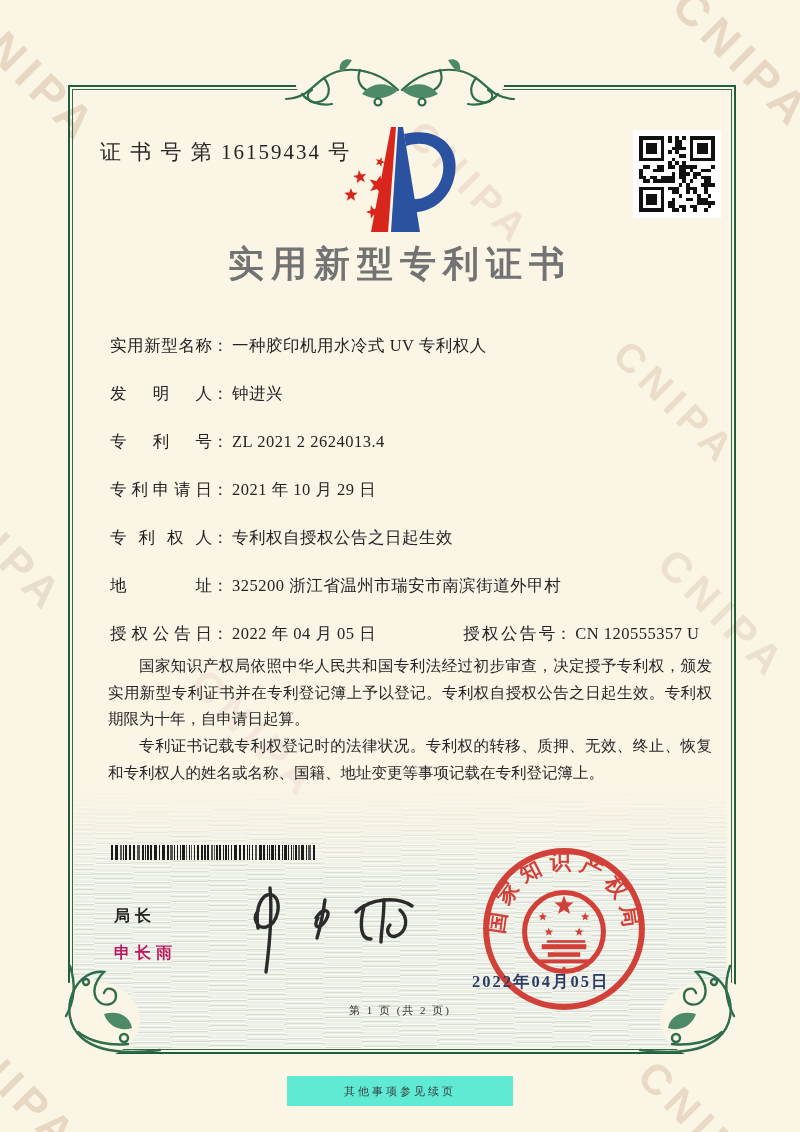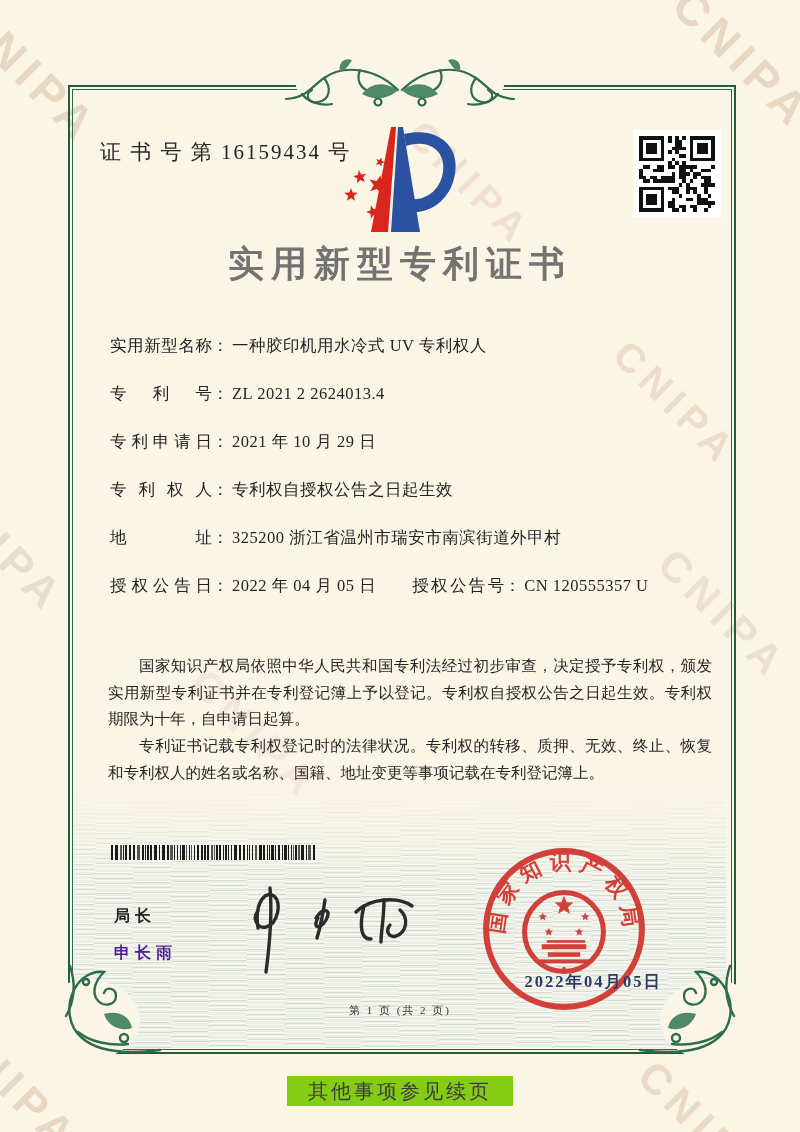--- a/index.html
+++ b/index.html
@@ -27,44 +27,44 @@
   .logo{position:absolute;left:334px;top:122px;width:130px;height:114px}
   .qr-box{position:absolute;left:633px;top:130px;width:88px;height:88px;background:#ffffff;
           display:flex;align-items:center;justify-content:center}
 
   .title{position:absolute;left:0;right:0;top:240px;text-align:center;font-size:36px;font-weight:bold;
          letter-spacing:7px;color:#737373}
 
   .fields{position:absolute;left:110px;top:332px;width:606px;font-size:16.5px}
   .frow{line-height:27px;margin-bottom:21px;white-space:nowrap}
   .flabel{display:inline-block;width:102px;text-align:justify;text-align-last:justify}
-  .flabel2{display:inline-block;width:92px;text-align:justify;text-align-last:justify;margin-left:36px}
+  .flabel2{display:inline-block;width:92px;text-align:justify;text-align-last:justify;margin-left:87px}
   .fcolon{display:inline-block;width:20px}
   .fvalue{letter-spacing:.5px;color:#242424}
 
   .paras{position:absolute;left:108px;top:653px;width:604px;font-size:15.5px;line-height:1.72;
          text-align:justify;color:#262626}
   .paras p{margin:0;text-indent:2em}
 
   .barcode{position:absolute;left:110px;top:845px}
 
   .sig-title{position:absolute;left:114px;top:906px;font-family:"Liberation Sans","DejaVu Sans",sans-serif;
              font-size:16px;letter-spacing:5px;color:#242424;font-weight:700}
   .sig-name{position:absolute;left:114px;top:943px;font-family:"Liberation Sans","DejaVu Sans",sans-serif;
-            font-size:16px;letter-spacing:5px;color:#4c1d95;font-weight:600}
+            font-size:16px;letter-spacing:5px;color:#be185d;font-weight:600}
   .sig-svg{position:absolute;left:230px;top:880px}
 
   .seal-svg{position:absolute;left:478px;top:843px;opacity:.93}
-  .seal-date{position:absolute;left:472px;top:971px;width:190px;text-align:right;font-size:16.5px;
+  .seal-date{position:absolute;left:472px;top:971px;width:190px;text-align:left;font-size:16.5px;
              font-weight:bold;letter-spacing:2px;color:#2c3a64}
 
   .page-num{position:absolute;left:68px;width:664px;top:1003px;text-align:center;font-size:11px;
             letter-spacing:2px;color:#333}
-  .cont-box{position:absolute;left:287px;top:1076px;width:226px;height:30px;background:#84cc16;
-            display:flex;align-items:center;justify-content:center;font-size:20px;letter-spacing:3px;color:#3c3c3c}
+  .cont-box{position:absolute;left:287px;top:1076px;width:226px;height:30px;background:#5eead4;
+            display:flex;align-items:center;justify-content:center;font-size:11px;letter-spacing:3px;color:#3c3c3c}
 
   .orn{position:absolute}
 </style>
 </head>
 <body>
 
 <div class="page">
 
   <div class="wm" style="left:-14px;top:-8px;font-size:46px;color:#e6d5c0;opacity:.9">CNIPA</div>
   <div class="wm" style="left:700px;top:-22px;font-size:46px;color:#e6d5c0;opacity:.9">CNIPA</div>
@@ -232,20 +232,23 @@
       </svg>
   </div>
 
   <div class="title">实用新型专利证书</div>
 
   <div class="fields">
     <div class="frow">
       <span class="flabel">实用新型名称</span><span class="fcolon">：</span><span class="fvalue">一种胶印机用水冷式 UV 专利权人</span>
     </div>
     <div class="frow">
+      <span class="flabel">发明人</span><span class="fcolon">：</span><span class="fvalue">钟进兴</span>
+    </div>
+    <div class="frow">
       <span class="flabel">专利号</span><span class="fcolon">：</span><span class="fvalue">ZL 2021 2 2624013.4</span>
     </div>
     <div class="frow">
       <span class="flabel">专利申请日</span><span class="fcolon">：</span><span class="fvalue">2021 年 10 月 29 日</span>
     </div>
     <div class="frow">
       <span class="flabel">专利权人</span><span class="fcolon">：</span><span class="fvalue">专利权自授权公告之日起生效</span>
     </div>
     <div class="frow">
       <span class="flabel">地址</span><span class="fcolon">：</span><span class="fvalue">325200 浙江省温州市瑞安市南滨街道外甲村</span>

